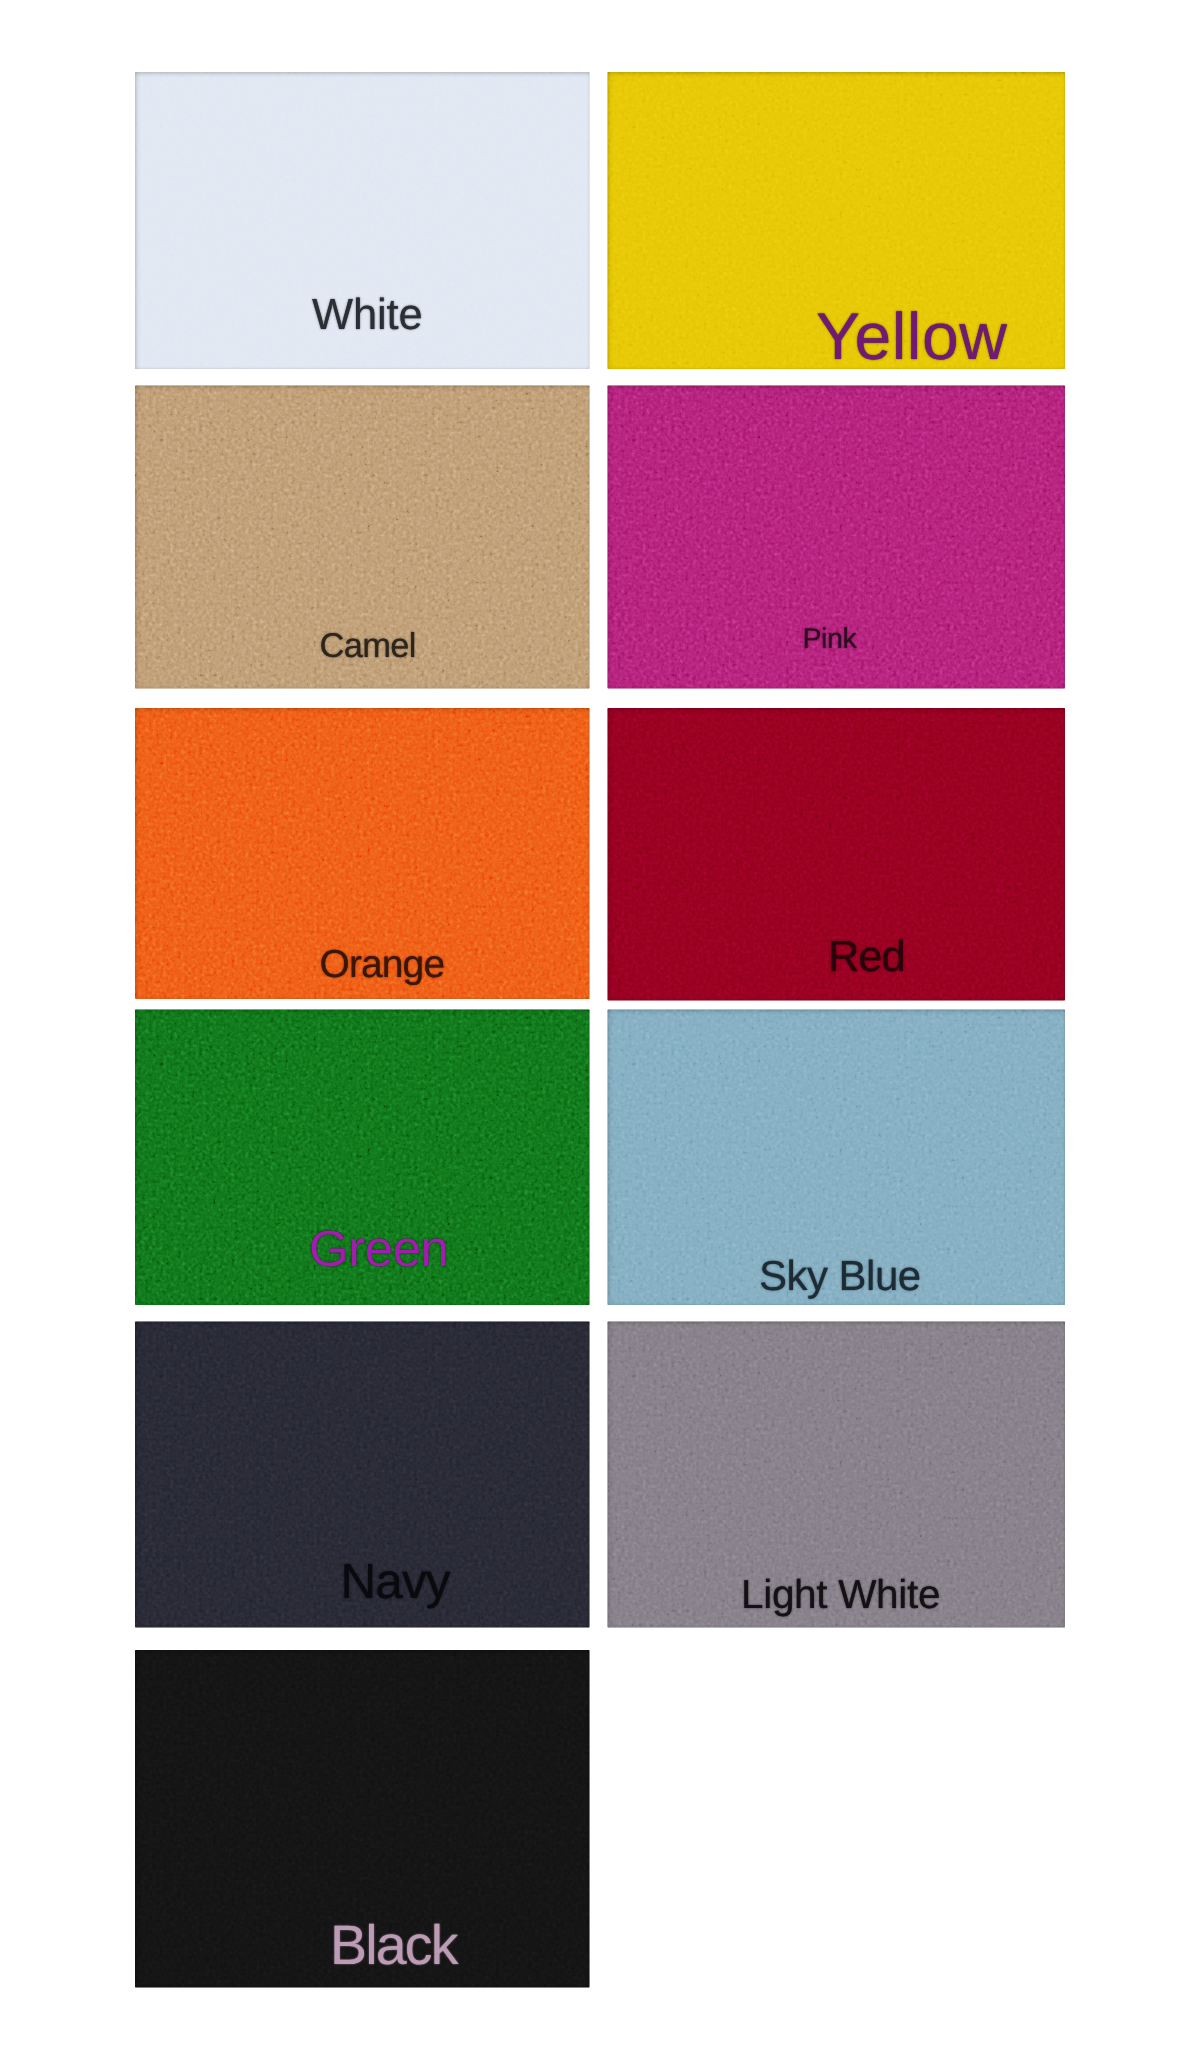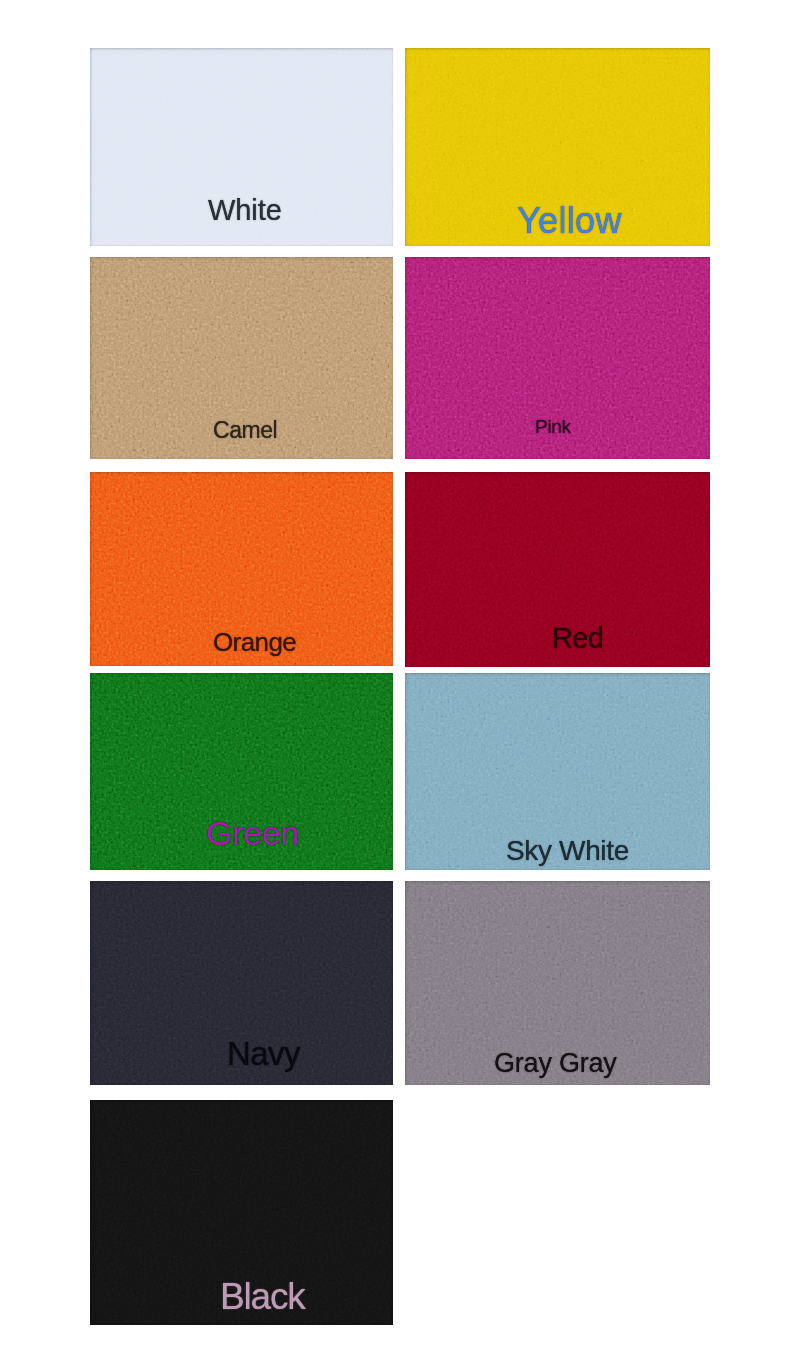--- a/index.html
+++ b/index.html
@@ -47,21 +47,21 @@
         <svg class="tex" width="303" height="198" style="opacity: 0.27;">
           <rect width="100%" height="100%" filter="url(#feltNoise)"></rect>
         </svg>
       </div>
       <span class="label" style="left: 208px; top: 196.45px; font-size: 29px; letter-spacing: -0.08px; color: rgb(42, 47, 53); text-shadow: rgba(42, 47, 53, 0.8) 0px 0px 0.9px, rgba(42, 47, 53, 0.25) 0px 0px 2px;">White</span>
       <div class="swatch" style="left: 405px; top: 48px; width: 305px; height: 198px; background: rgb(230, 198, 5);">
         <svg class="tex" width="305" height="198" style="opacity: 0.69;">
           <rect width="100%" height="100%" filter="url(#feltNoise)"></rect>
         </svg>
       </div>
-      <span class="label" style="left: 517px; top: 202.52px; font-size: 36px; letter-spacing: 0.33px; color: #3b82f6; text-shadow: rgba(36, 29, 6, 0.8) 0px 0px 0.9px, rgba(36, 29, 6, 0.25) 0px 0px 2px;">Yellow</span>
+      <span class="label" style="left: 544px; top: 202.52px; font-size: 44px; letter-spacing: 0.33px; color: #701a75; text-shadow: rgba(36, 29, 6, 0.8) 0px 0px 0.9px, rgba(36, 29, 6, 0.25) 0px 0px 2px;">Yellow</span>
       <div class="swatch" style="left: 90px; top: 257px; width: 303px; height: 202px; background: rgb(187, 152, 110);">
         <svg class="tex" width="303" height="202" style="opacity: 0.99;">
           <rect width="100%" height="100%" filter="url(#feltNoise)"></rect>
         </svg>
       </div>
       <span class="label" style="left: 213px; top: 418.75px; font-size: 23px; letter-spacing: -0.46px; color: rgb(45, 37, 27); text-shadow: rgba(45, 37, 27, 0.8) 0px 0px 0.9px, rgba(45, 37, 27, 0.25) 0px 0px 2px;">Camel</span>
       <div class="swatch" style="left: 405px; top: 257px; width: 305px; height: 202px; background: rgb(176, 26, 117);">
         <svg class="tex" width="305" height="202" style="opacity: 1;">
           <rect width="100%" height="100%" filter="url(#feltNoise)"></rect>
         </svg>
@@ -83,33 +83,33 @@
         <svg class="tex" width="303" height="197" style="opacity: 1;">
           <rect width="100%" height="100%" filter="url(#feltNoise)"></rect>
         </svg>
       </div>
       <span class="label" style="left: 206px; top: 816.21px; font-size: 34px; letter-spacing: -0.3px; color: #a21caf; text-shadow: rgba(5, 35, 11, 0.8) 0px 0px 0.9px, rgba(5, 35, 11, 0.25) 0px 0px 2px;">Green</span>
       <div class="swatch" style="left: 405px; top: 673px; width: 305px; height: 197px; background: rgb(129, 172, 192);">
         <svg class="tex" width="305" height="197" style="opacity: 0.6;">
           <rect width="100%" height="100%" filter="url(#feltNoise)"></rect>
         </svg>
       </div>
-      <span class="label" style="left: 506px; top: 837.29px; font-size: 28px; letter-spacing: -0.35px; color: rgb(28, 43, 52); text-shadow: rgba(28, 43, 52, 0.8) 0px 0px 0.9px, rgba(28, 43, 52, 0.25) 0px 0px 2px;">Sky White</span>
+      <span class="label" style="left: 506px; top: 837.29px; font-size: 28px; letter-spacing: -0.35px; color: rgb(28, 43, 52); text-shadow: rgba(28, 43, 52, 0.8) 0px 0px 0.9px, rgba(28, 43, 52, 0.25) 0px 0px 2px;">Sky Blue</span>
       <div class="swatch" style="left: 90px; top: 881px; width: 303px; height: 204px; background: rgb(38, 39, 51);">
         <svg class="tex" width="303" height="204" style="opacity: 0.36;">
           <rect width="100%" height="100%" filter="url(#feltNoise)"></rect>
         </svg>
       </div>
       <span class="label" style="left: 227px; top: 1037.06px; font-size: 33px; letter-spacing: -0.6px; color: rgb(9, 9, 14); text-shadow: rgba(9, 9, 14, 0.8) 0px 0px 0.9px, rgba(9, 9, 14, 0.25) 0px 0px 2px;">Navy</span>
       <div class="swatch" style="left: 405px; top: 881px; width: 305px; height: 204px; background: rgb(132, 125, 135);">
         <svg class="tex" width="305" height="204" style="opacity: 0.54;">
           <rect width="100%" height="100%" filter="url(#feltNoise)"></rect>
         </svg>
       </div>
-      <span class="label" style="left: 494px; top: 1050.14px; font-size: 27px; letter-spacing: -0.21px; color: rgb(19, 17, 20); text-shadow: rgba(19, 17, 20, 0.8) 0px 0px 0.9px, rgba(19, 17, 20, 0.25) 0px 0px 2px;">Gray Gray</span>
+      <span class="label" style="left: 494px; top: 1050.14px; font-size: 27px; letter-spacing: -0.21px; color: rgb(19, 17, 20); text-shadow: rgba(19, 17, 20, 0.8) 0px 0px 0.9px, rgba(19, 17, 20, 0.25) 0px 0px 2px;">Light White</span>
       <div class="swatch" style="left: 90px; top: 1100px; width: 303px; height: 225px; background: rgb(19, 19, 20);">
         <svg class="tex" width="303" height="225" style="opacity: 0.27;">
           <rect width="100%" height="100%" filter="url(#feltNoise)"></rect>
         </svg>
       </div>
       <span class="label" style="left: 220px; top: 1277.67px; font-size: 37px; letter-spacing: -1.2px; color: rgb(187, 156, 180); text-shadow: rgba(187, 156, 180, 0.8) 0px 0px 0.9px, rgba(187, 156, 180, 0.25) 0px 0px 2px;">Black</span>
     </div>
 </div>
 
 </body></html>

